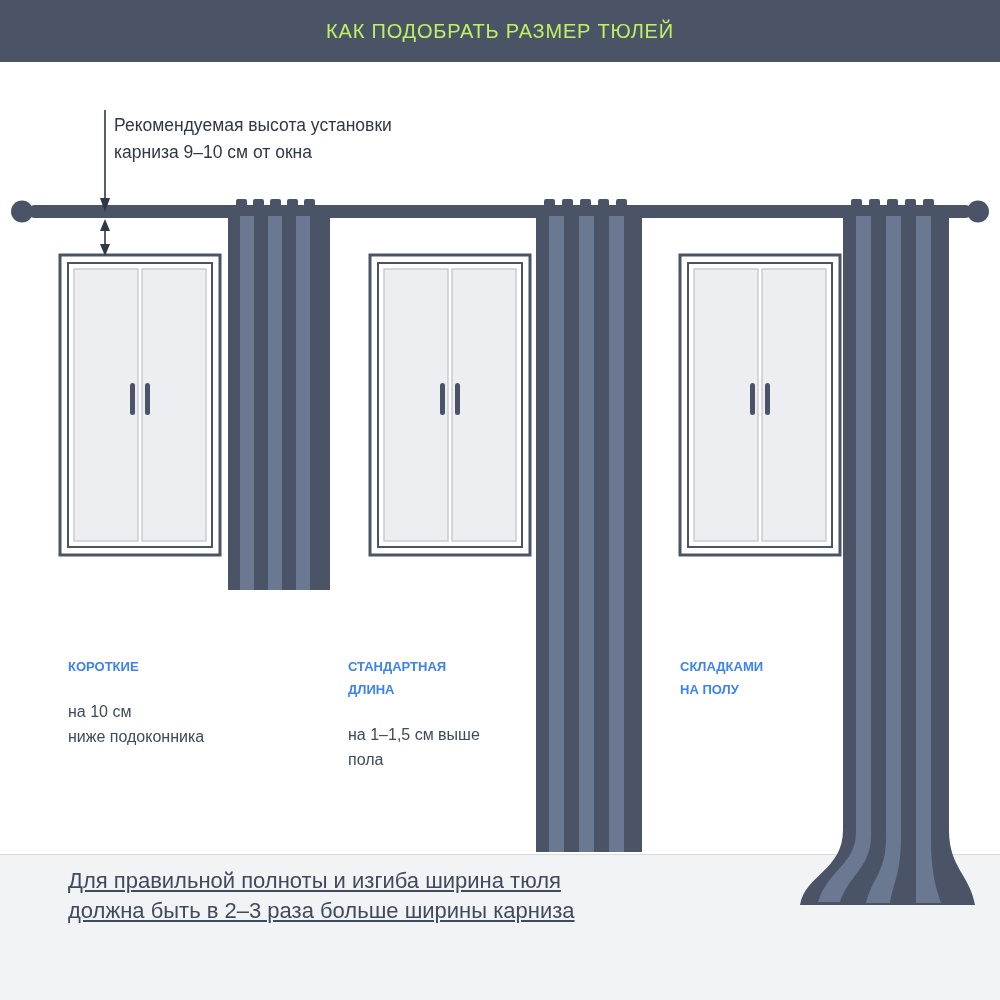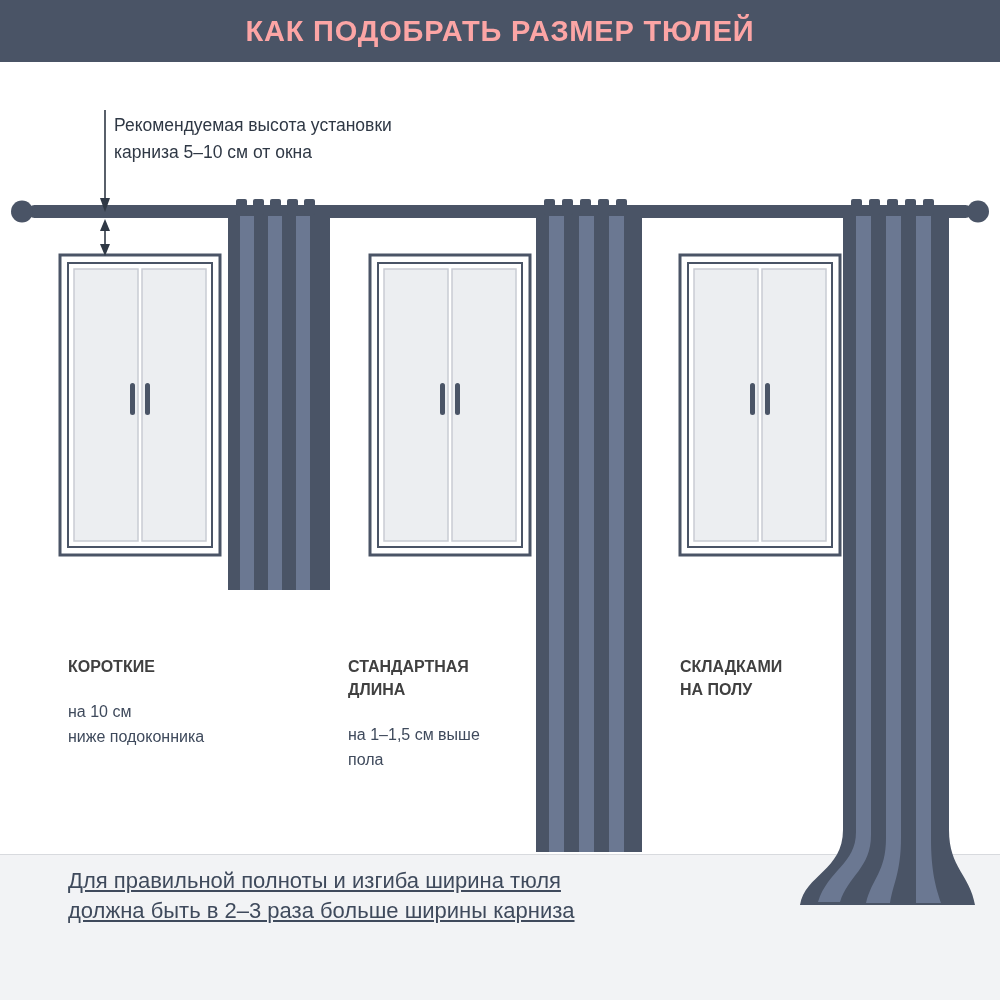--- a/index.html
+++ b/index.html
@@ -24,23 +24,23 @@
     left: 0;
     top: 0;
     width: 1000px;
     height: 62px;
     background: #4a5466;
     display: flex;
     align-items: center;
     justify-content: center;
   }
   .header-title {
-    color: #fca5a5;
-    font-size: 29px;
-    font-weight: bold;
+    color: #bef264;
+    font-size: 20px;
+    font-weight: normal;
     letter-spacing: 0.8px;
     text-transform: uppercase;
   }
   
   .footer-band {
     position: absolute;
     left: 0;
     top: 854px;
     width: 1000px;
     height: 146px;
@@ -75,22 +75,22 @@
     color: #2f3845;
     font-size: 17.5px;
     line-height: 27px;
     white-space: pre-line;
   }
   
   .label-block {
     position: absolute;
   }
   .label-title {
-    color: #404040;
-    font-size: 16px;
+    color: #3b82f6;
+    font-size: 13px;
     font-weight: bold;
     line-height: 23px;
     text-transform: uppercase;
     white-space: pre-line;
   }
   .label-desc {
     margin-top: 21px;
     color: #3f4a5c;
     font-size: 16px;
     line-height: 25px;
@@ -184,21 +184,21 @@
       <polygon points="105,212 100,198 110,198" fill="#2f3845"></polygon>
     </g>
     <g>
       <line x1="105" y1="222" x2="105" y2="252" stroke="#2f3845" stroke-width="1.6"></line>
       <polygon points="105,219 100,231 110,231" fill="#2f3845"></polygon>
       <polygon points="105,256 100,244 110,244" fill="#2f3845"></polygon>
     </g>
   </svg>
 
   <div class="annotation">Рекомендуемая высота установки
-карниза 5–10 см от окна</div>
+карниза 9–10 см от окна</div>
 
   <div class="label-block" id="label-0">
     <div class="label-title">КОРОТКИЕ</div>
     <div class="label-desc">на 10 см
 ниже подоконника</div>
   </div>
   <div class="label-block" id="label-1">
     <div class="label-title">СТАНДАРТНАЯ
 ДЛИНА</div>
     <div class="label-desc">на 1–1,5 см выше

